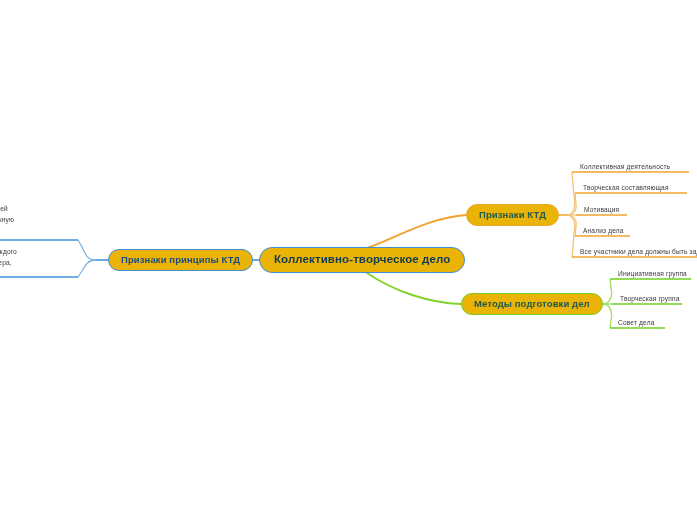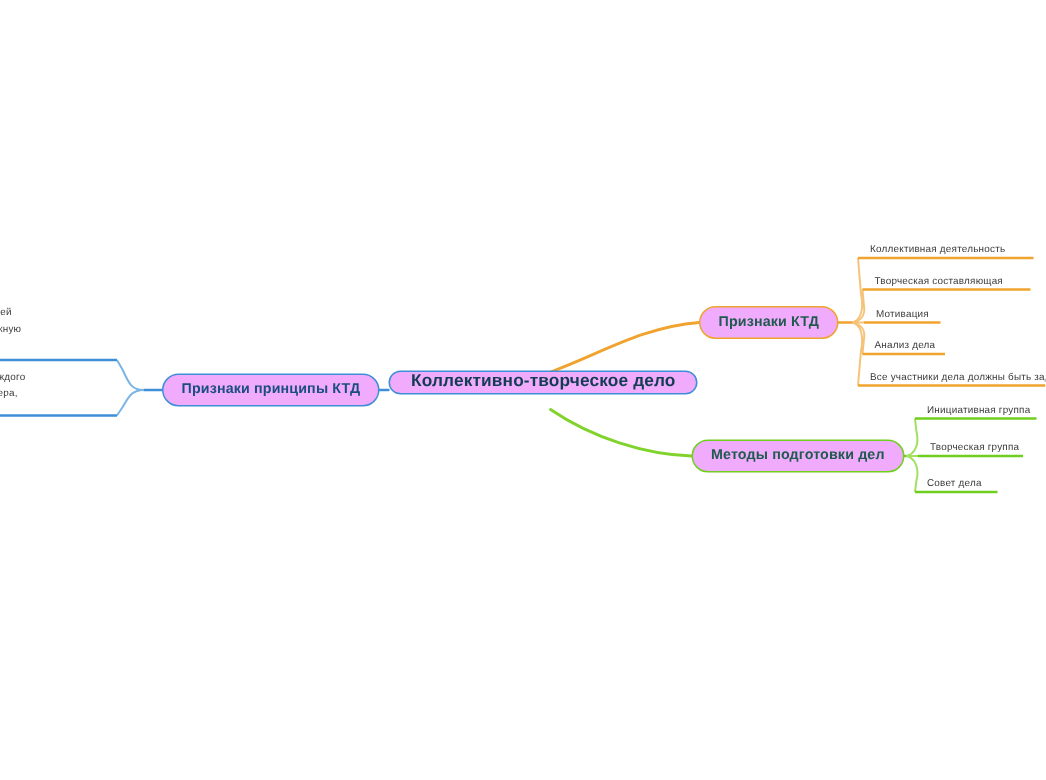--- a/index.html
+++ b/index.html
@@ -33,21 +33,21 @@
   }
 
   
   .node {
     position: absolute;
     box-sizing: border-box;
     display: flex;
     align-items: center;
     justify-content: center;
     border-radius: 999px;
-    background: #f0abfc;
+    background: #eab308;
     white-space: nowrap;
     letter-spacing: 0.1px;
   }
   .node-label {
     display: block;
     line-height: 1;
   }
 
   .node-root {
     border: 1.6px solid #3f8fd8;
@@ -137,21 +137,21 @@
     <path d="M 592 304 L 604 304" stroke="#6fcf1f" stroke-width="1.7" fill="none" stroke-linecap="round"></path>
     <path d="M 604 304 C 610 303 613 296 611 288 L 610 279" stroke="#9fe05f" stroke-width="1.3" fill="none"></path>
     <path d="M 604 304 L 612 304" stroke="#9fe05f" stroke-width="1.3" fill="none"></path>
     <path d="M 604 304 C 610 305 613 312 611 320 L 610 328" stroke="#9fe05f" stroke-width="1.3" fill="none"></path>
 
     <path d="M 610 279 L 691 279" stroke="#6fcf1f" stroke-width="1.7" fill="none"></path>
     <path d="M 612 304 L 682 304" stroke="#6fcf1f" stroke-width="1.7" fill="none"></path>
     <path d="M 610 328 L 665 328" stroke="#6fcf1f" stroke-width="1.7" fill="none"></path>
   </svg>
 
-  <div class="node node-root" style="left:259px; top:247px; height:16px;align-items:center;">
+  <div class="node node-root" style="left:259px; top:247px; height:26px;align-items:center;">
     <span class="node-label">Коллективно-творческое дело</span>
   </div>
 
   <div class="node node-blue" style="left:108px; top:249px; height:22px;">
     <span class="node-label">Признаки принципы КТД</span>
   </div>
 
   <div class="node node-orange" style="left:466px; top:204px; height:22px;">
     <span class="node-label">Признаки КТД</span>
   </div>

